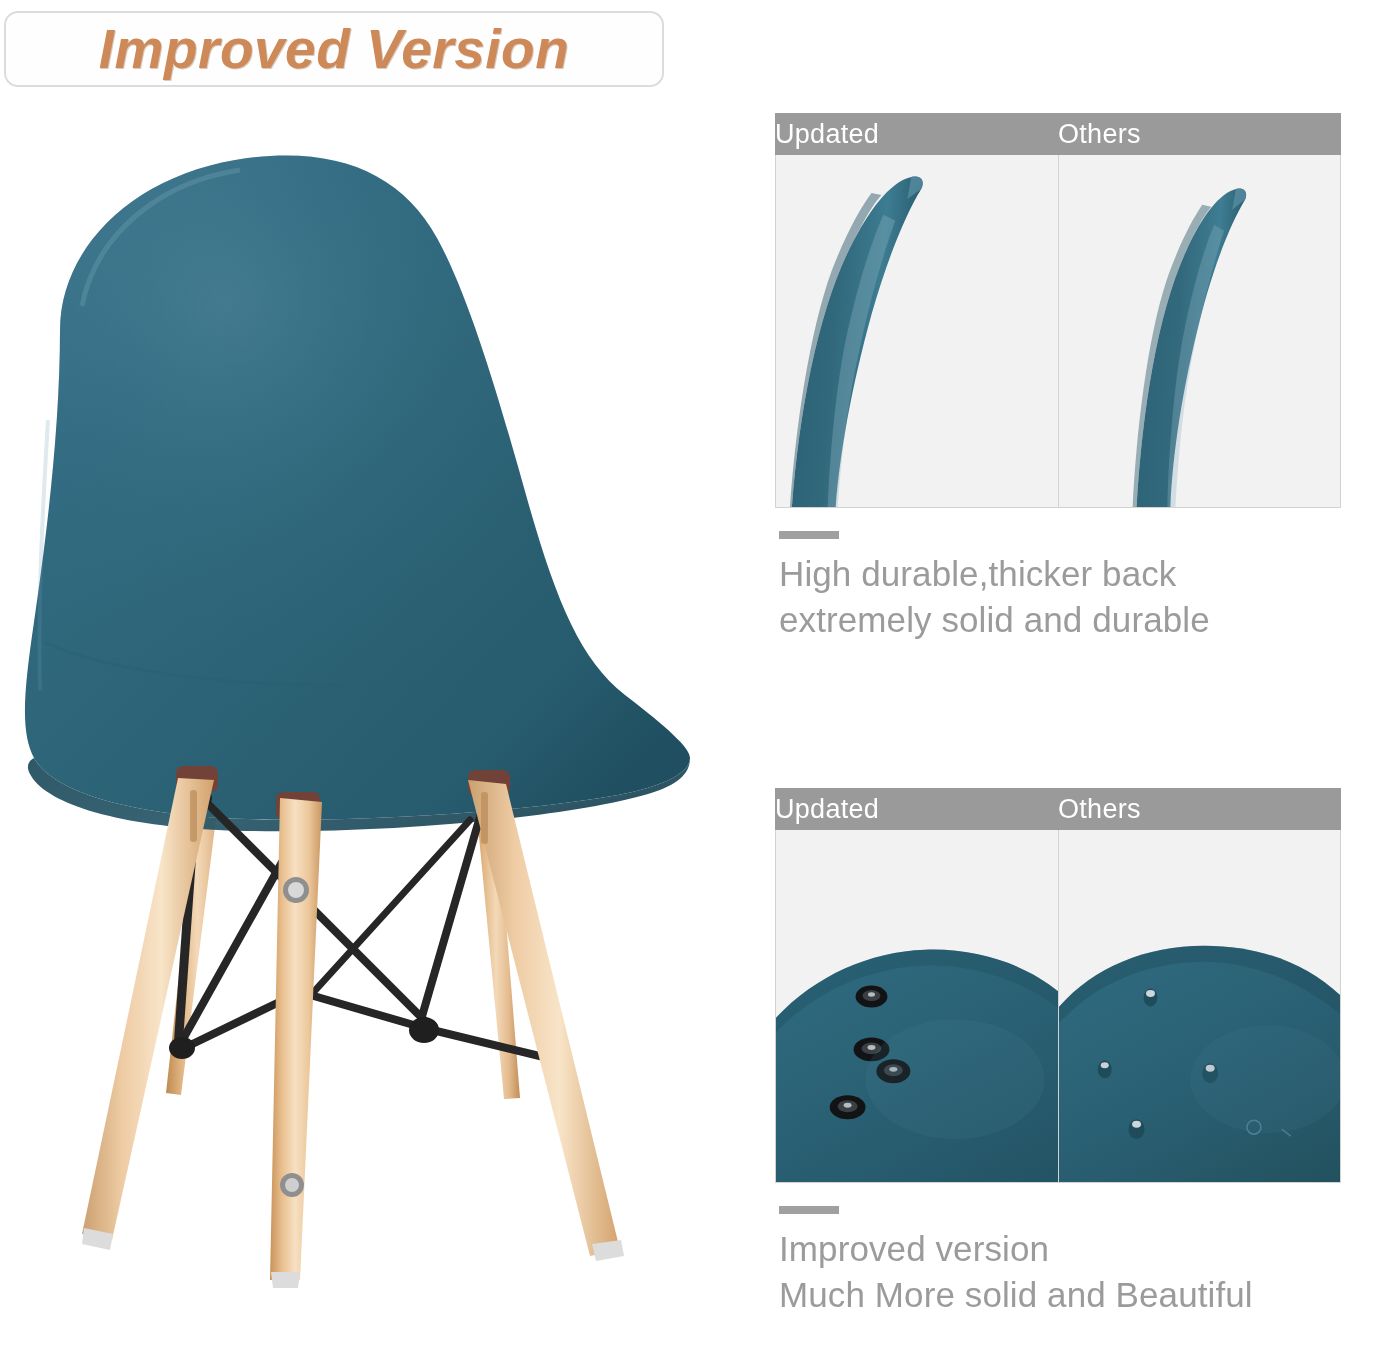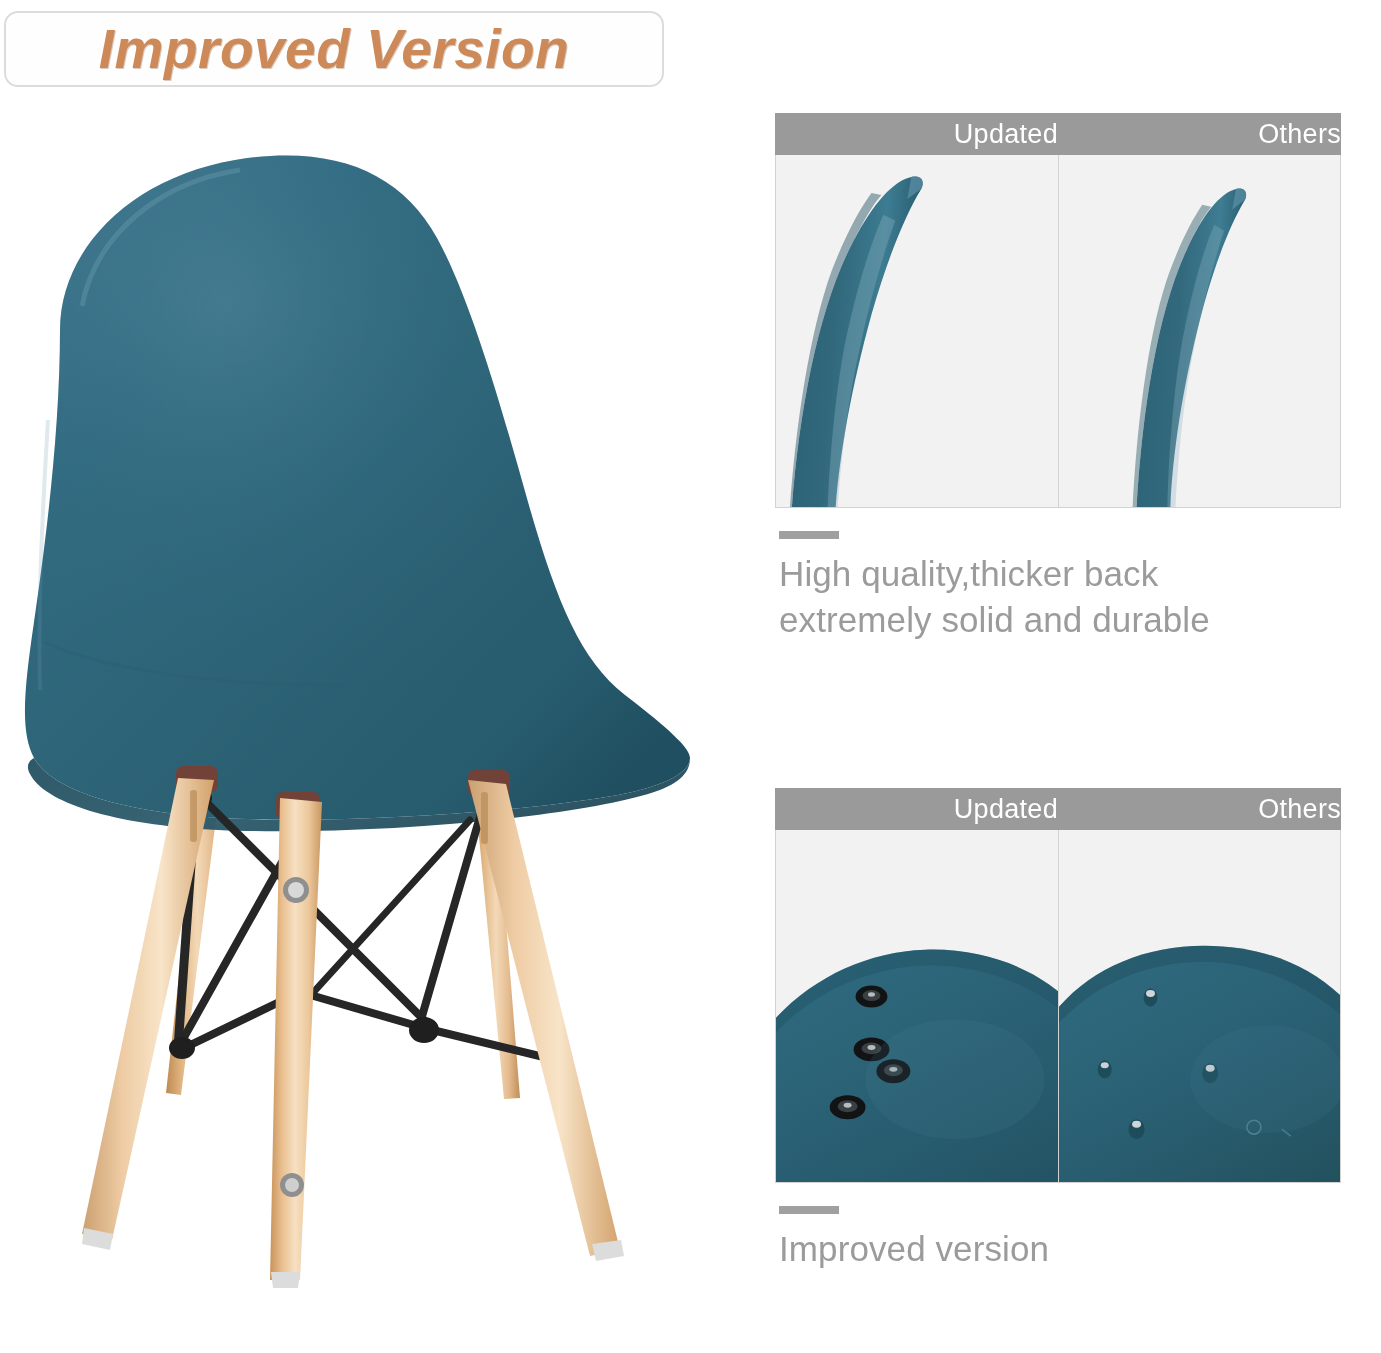--- a/index.html
+++ b/index.html
@@ -64,21 +64,21 @@
 
   .cmp-header {
     display: flex;
     height: 42px;
     background: #9a9a9a;
   }
   .cmp-header-cell {
     flex: 1 1 50%;
     display: flex;
     align-items: center;
-    justify-content: flex-end;
+    justify-content: flex-start;
     color: #ffffff;
     font-size: 27px;
     font-family: "Liberation Sans", sans-serif;
     letter-spacing: 0.3px;
     line-height: 1;
   }
 
   .cmp-body {
     display: flex;
     height: 353px;
@@ -330,21 +330,21 @@
         <path d="M156,70 C 142,104 130,150 122,198 C 115,240 110,302 109,353
                  L 117,353 C 120,298 126,240 136,192 C 145,148 157,102 166,76 Z" fill="#8fb4c4" opacity="0.32"></path>
         <path d="M178,34 C 187,32 190,38 187,45 L 174,55 Z" fill="#5d92a8" opacity="0.7"></path>
         <path d="M78,353 C 84,252 100,156 128,96 C 136,78 145,62 153,52
                  L 144,50 C 133,66 120,92 108,126 C 89,184 78,274 74,353 Z" fill="#204f60" opacity="0.42"></path>
       </svg>
     </div>
   </div>
 
   <div class="caption-rule"></div>
-  <div class="caption">High quality,thicker back</div>
+  <div class="caption">High durable,thicker back</div>
   <div class="caption">extremely solid and durable</div>
 </div>
 
 <div class="compare-block second">
 
   <div class="cmp-header">
     <div class="cmp-header-cell">
       <span>Updated</span>
     </div>
     <div class="cmp-header-cell">
@@ -424,13 +424,14 @@
 
         <circle cx="196" cy="298" r="7" fill="none" stroke="#6ea0b2" stroke-width="1.6" opacity="0.55"></circle>
         <path d="M224,300 l9,7" stroke="#6ea0b2" stroke-width="1.6" opacity="0.5" fill="none"></path>
         <ellipse cx="210" cy="250" rx="78" ry="54" fill="#4d8599" opacity="0.12"></ellipse>
       </svg>
     </div>
   </div>
 
   <div class="caption-rule"></div>
   <div class="caption">Improved version</div>
+  <div class="caption">Much More solid and Beautiful</div>
 </div>
 
 </body></html>

